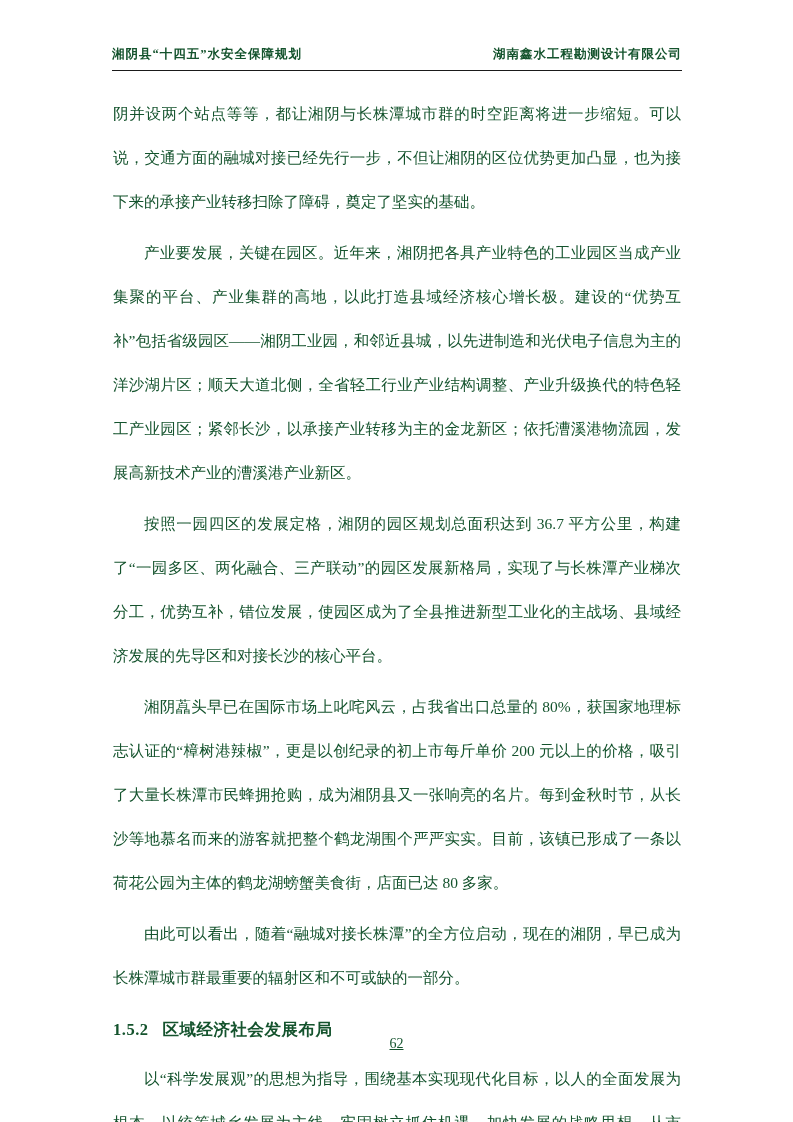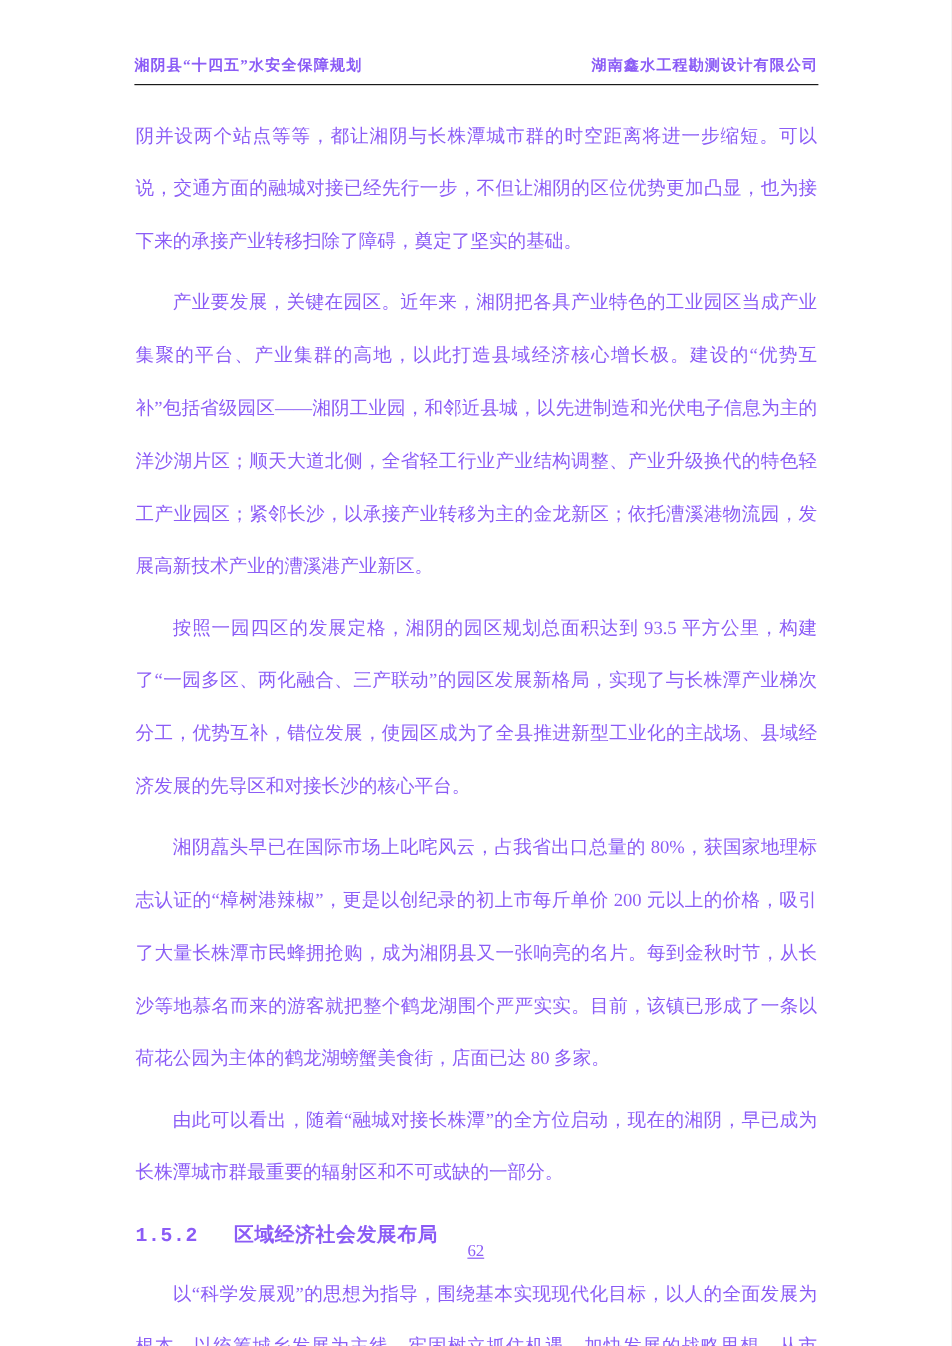--- a/index.html
+++ b/index.html
@@ -4,21 +4,21 @@
 <style>
   * { margin: 0; padding: 0; box-sizing: border-box; }
   html, body { background: #e9e9e9; }
   .page {
     position: relative;
     width: 793px;
     height: 1122px;
     margin: 0 auto;
     background: #ffffff;
     font-family: "Liberation Serif", "DejaVu Serif", serif;
-    color: #8b5cf6;
+    color: #14532d;
     overflow: hidden;
   }
   .header {
     position: absolute;
     top: 46px;
     left: 112px;
     right: 111px;
     display: flex;
     justify-content: space-between;
     align-items: flex-end;
@@ -45,22 +45,22 @@
   .para.no-indent { text-indent: 0; }
   .section-heading {
     font-family: "Liberation Sans", "DejaVu Sans", sans-serif;
     font-size: 16.5px;
     font-weight: bold;
     line-height: 30px;
     margin: 14px 0 12px 0;
     letter-spacing: 0.5px;
   }
   .section-heading .heading-number {
-    font-family: Liberation Mono, monospace;
-    margin-right: 30px;
+    font-family: Liberation Serif, serif;
+    margin-right: 14px;
   }
   .footer {
     position: absolute;
     bottom: 70px;
     left: 0;
     right: 0;
     text-align: center;
     font-size: 14px;
     text-decoration: underline;
   }
@@ -74,21 +74,21 @@
     <span>湘阴县“十四五”水安全保障规划</span>
     <span>湖南鑫水工程勘测设计有限公司</span>
   </div>
 
   <div class="content">
 
     <p class="para no-indent">阴并设两个站点等等，都让湘阴与长株潭城市群的时空距离将进一步缩短。可以说，交通方面的融城对接已经先行一步，不但让湘阴的区位优势更加凸显，也为接下来的承接产业转移扫除了障碍，奠定了坚实的基础。</p>
 
     <p class="para">产业要发展，关键在园区。近年来，湘阴把各具产业特色的工业园区当成产业集聚的平台、产业集群的高地，以此打造县域经济核心增长极。建设的“优势互补”包括省级园区——湘阴工业园，和邻近县城，以先进制造和光伏电子信息为主的洋沙湖片区；顺天大道北侧，全省轻工行业产业结构调整、产业升级换代的特色轻工产业园区；紧邻长沙，以承接产业转移为主的金龙新区；依托漕溪港物流园，发展高新技术产业的漕溪港产业新区。</p>
 
-    <p class="para">按照一园四区的发展定格，湘阴的园区规划总面积达到 93.5 平方公里，构建了“一园多区、两化融合、三产联动”的园区发展新格局，实现了与长株潭产业梯次分工，优势互补，错位发展，使园区成为了全县推进新型工业化的主战场、县域经济发展的先导区和对接长沙的核心平台。</p>
+    <p class="para">按照一园四区的发展定格，湘阴的园区规划总面积达到 36.7 平方公里，构建了“一园多区、两化融合、三产联动”的园区发展新格局，实现了与长株潭产业梯次分工，优势互补，错位发展，使园区成为了全县推进新型工业化的主战场、县域经济发展的先导区和对接长沙的核心平台。</p>
 
 
     <p class="para">湘阴藠头早已在国际市场上叱咤风云，占我省出口总量的 80%，获国家地理标志认证的“樟树港辣椒”，更是以创纪录的初上市每斤单价 200 元以上的价格，吸引了大量长株潭市民蜂拥抢购，成为湘阴县又一张响亮的名片。每到金秋时节，从长沙等地慕名而来的游客就把整个鹤龙湖围个严严实实。目前，该镇已形成了一条以荷花公园为主体的鹤龙湖螃蟹美食街，店面已达 80 多家。</p>
 
     <p class="para">由此可以看出，随着“融城对接长株潭”的全方位启动，现在的湘阴，早已成为长株潭城市群最重要的辐射区和不可或缺的一部分。</p>
 
     <h2 class="section-heading">
       <span class="heading-number">1.5.2</span><span>区域经济社会发展布局</span>
     </h2>
 

